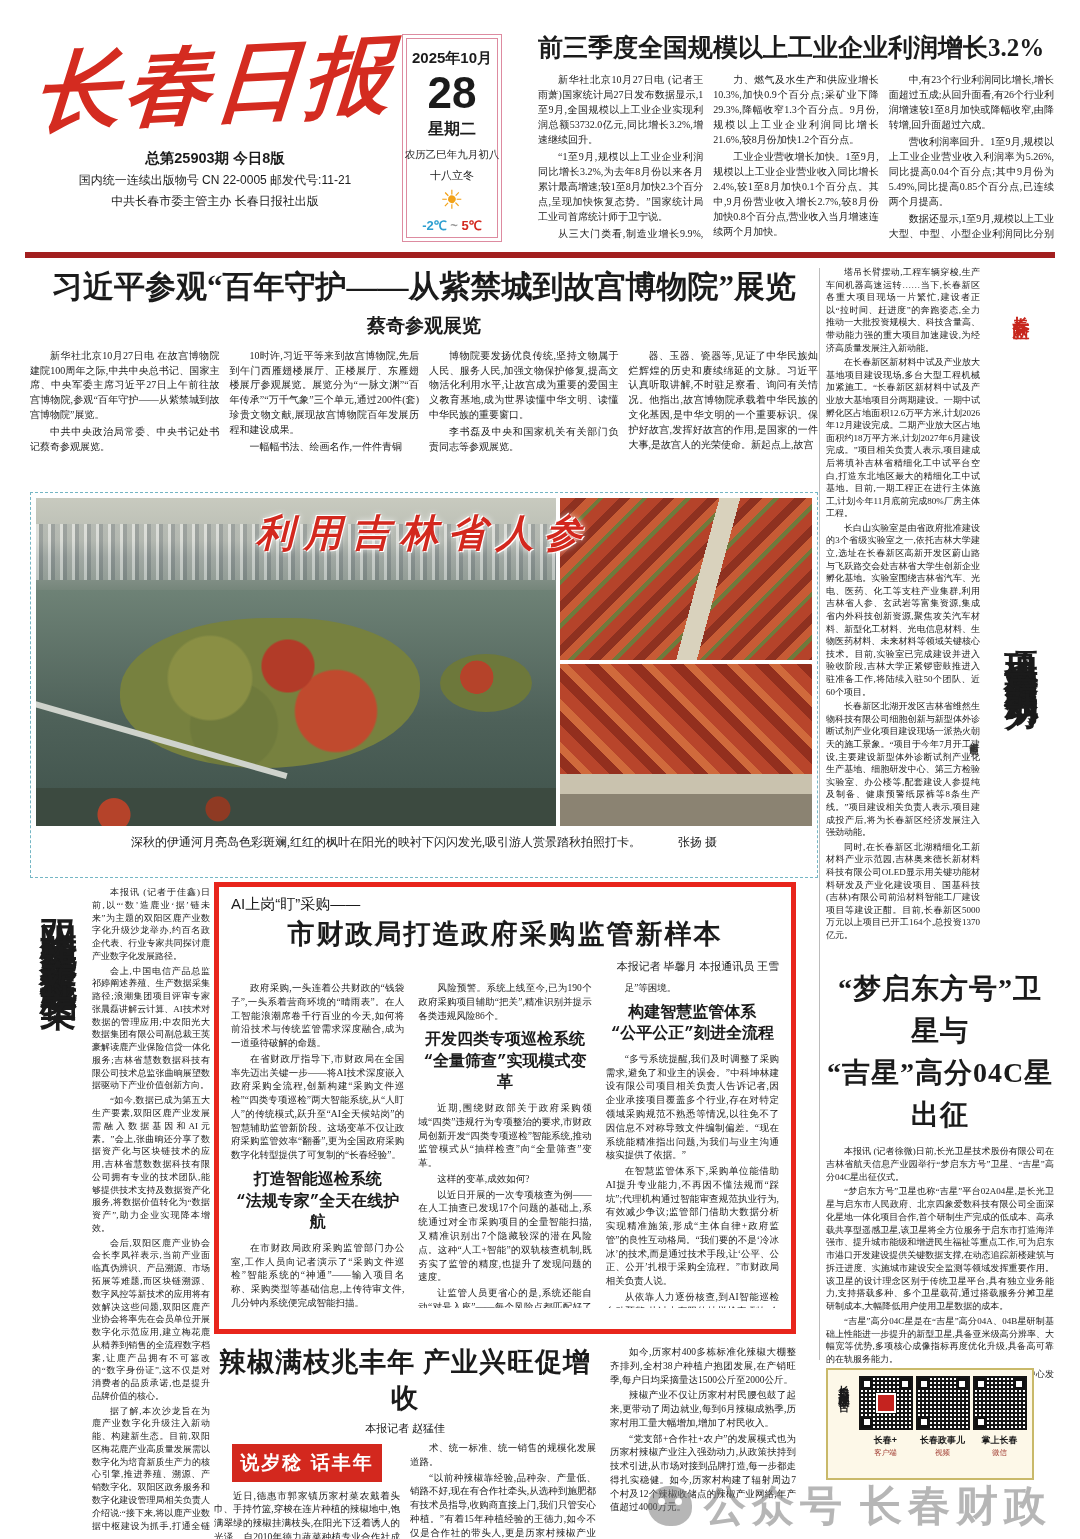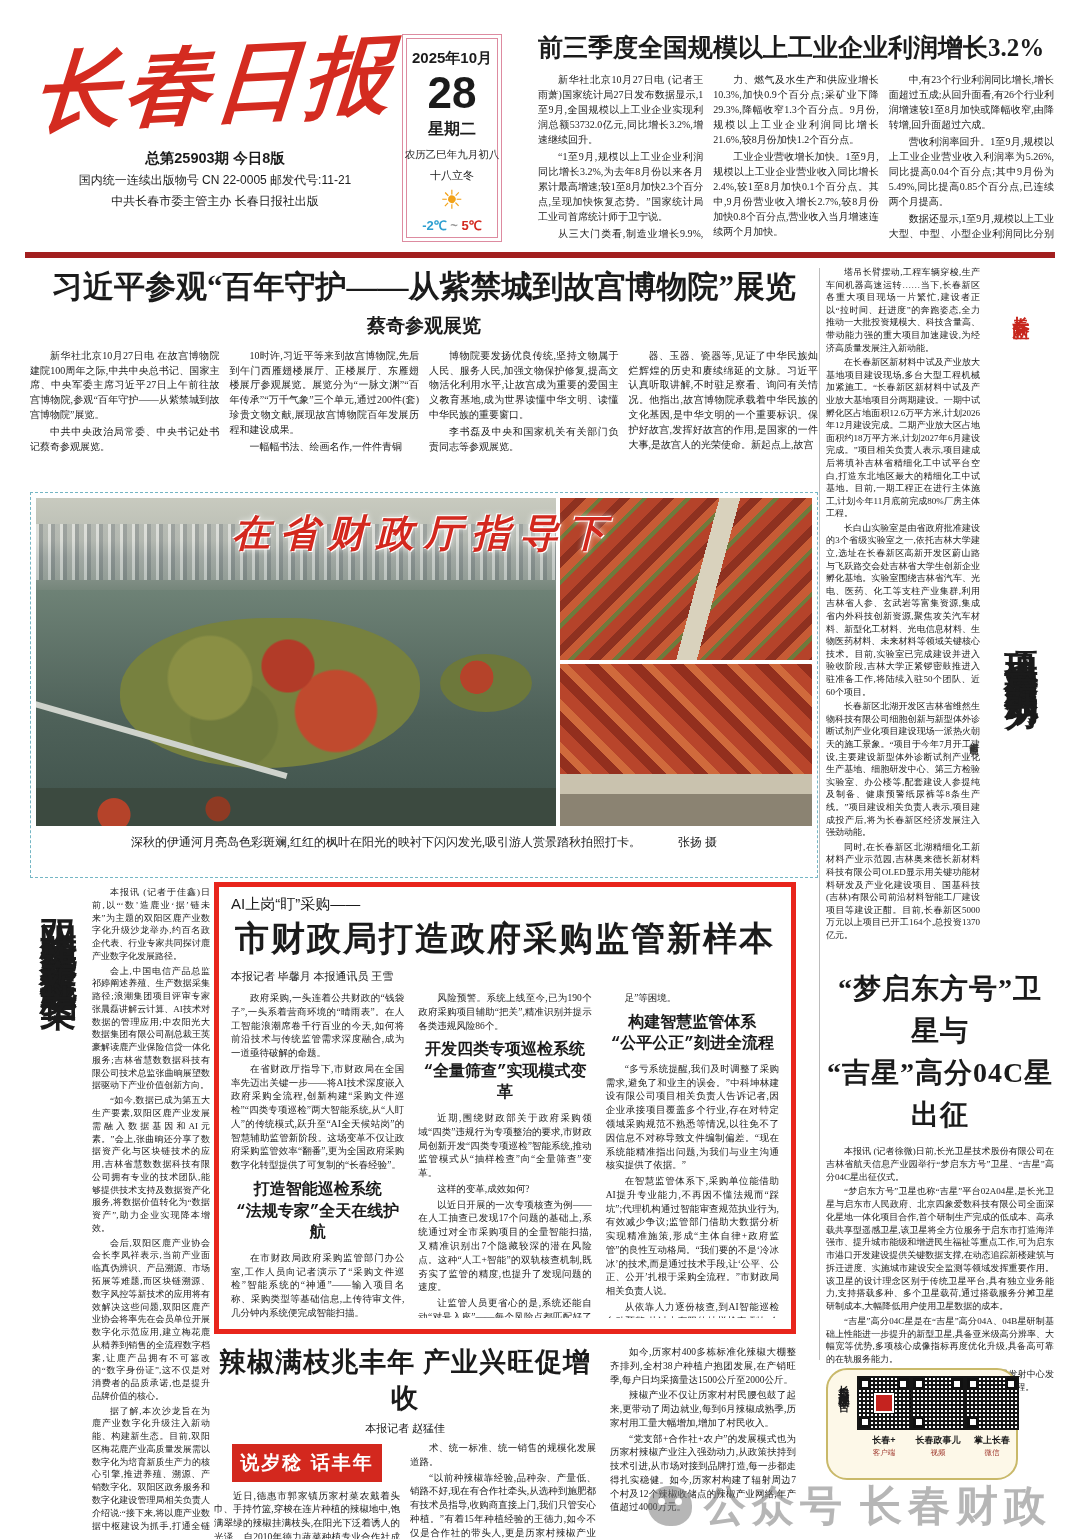--- a/index.html
+++ b/index.html
@@ -74,22 +74,22 @@
 
   
   .deer-head{position:absolute;left:0;top:4px;width:56px;height:636px;writing-mode:vertical-rl;
     font-size:37px;font-weight:900;letter-spacing:5px;line-height:56px;}
   .deer-body{position:absolute;left:62px;top:0;right:0;bottom:0;font-size:9px;line-height:1.42;
     text-align:justify;overflow:hidden;}
 
   
   .redbox{border:5px solid #e8251c;padding:8px 12px;overflow:hidden;}
   .rb-kicker{font-size:15px;font-family:"Liberation Sans",sans-serif;}
-  .rb-headline{font-size:34px;font-weight:900;text-align:center;margin-top:2px;letter-spacing:2px;}
-  .rb-byline{font-size:11px;text-align:left;margin:7px 0 8px;}
+  .rb-headline{font-size:27px;font-weight:900;text-align:center;margin-top:2px;letter-spacing:2px;}
+  .rb-byline{font-size:11px;text-align:right;margin:7px 0 8px;}
   .rb-cols{font-size:9.5px;line-height:1.45;height:326px;gap:14px;}
   .subhead{font-weight:900;text-align:center;font-size:16px;line-height:1.35;margin:7px 0;
     white-space:pre-line;font-family:Liberation Mono, monospace;}
 
   
   .nd{overflow:hidden;}
   .nd-headblock{float:right;width:66px;height:682px;margin-left:8px;text-align:center;}
   .nd-kicker{writing-mode:vertical-rl;color:#c7261c;font-size:17px;font-weight:bold;
     letter-spacing:3px;height:84px;margin:0 auto;font-family:"Liberation Sans",sans-serif;}
   .nd-headline{writing-mode:vertical-rl;font-size:34px;font-weight:900;letter-spacing:3px;
@@ -200,21 +200,21 @@
           <p>李书磊及中央和国家机关有关部门负责同志等参观展览。</p>
         </div>
         <div class="tcol">
           <p>器、玉器、瓷器等,见证了中华民族灿烂辉煌的历史和赓续绵延的文脉。习近平认真听取讲解,不时驻足察看、询问有关情况。他指出,故宫博物院承载着中华民族的文化基因,是中华文明的一个重要标识。保护好故宫,发挥好故宫的作用,是国家的一件大事,是故宫人的光荣使命。新起点上,故宫</p>
         </div>
       </div>
   </div>
 
   <div class="abs photo-block" style="left:30px;top:492px;width:788px;height:386px;">
     <div class="photo">
-      <div class="ph-title">在省财政厅指导下</div>
+      <div class="ph-title">利用吉林省人参</div>
       <div class="ph-main">
         <div class="ph-city"></div>
         <div class="ph-water"></div>
         <div class="ph-island"></div>
         <div class="ph-islet"></div>
         <div class="ph-bridge"></div>
         <div class="ph-shore"></div>
       </div>
       <div class="ph-side">
         <div class="ph-s1"></div>
@@ -318,21 +318,21 @@
         </div>
       </div>
     </div>
     <div class="pp-right">
         <p>如今,历家村400多栋标准化辣椒大棚整齐排列,全村38户种植户抱团发展,在产销旺季,每户日均采摘量达1500公斤至2000公斤。</p>
         <p>辣椒产业不仅让历家村村民腰包鼓了起来,更带动了周边就业,每到6月辣椒成熟季,历家村用工量大幅增加,增加了村民收入。</p>
         <p>“党支部+合作社+农户”的发展模式也为历家村辣椒产业注入强劲动力,从政策扶持到技术引进,从市场对接到品牌打造,每一步都走得扎实稳健。如今,历家村构建了辐射周边7个村及12个辣椒收储点的辣椒产业网络,年产值超过4000万元。</p>
       </div>
   </div>
 
-  <div class="abs mediabox" style="left:826px;top:1368px;width:192px;height:112px;border-radius:21px;">
+  <div class="abs mediabox" style="left:826px;top:1368px;width:208px;height:112px;">
     <div class="mb-title">长春日报融媒体平台</div>
     <div class="mb-qrs">
         <div class="qr-item">
           <div class="qr qr-red">
             <i class="fp tl"></i>
             <i class="fp tr"></i>
             <i class="fp bl"></i>
           </div>
           <div class="qr-label">长春+</div>
           <div class="qr-sub">客户端</div>

